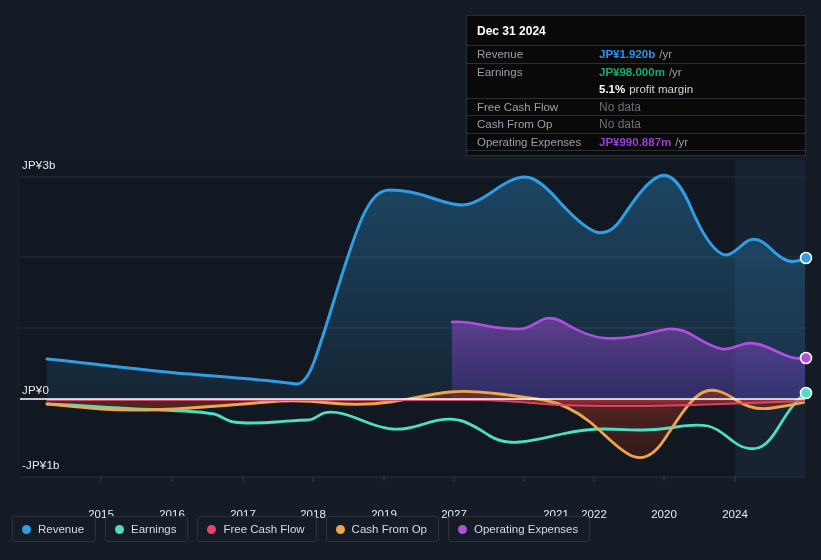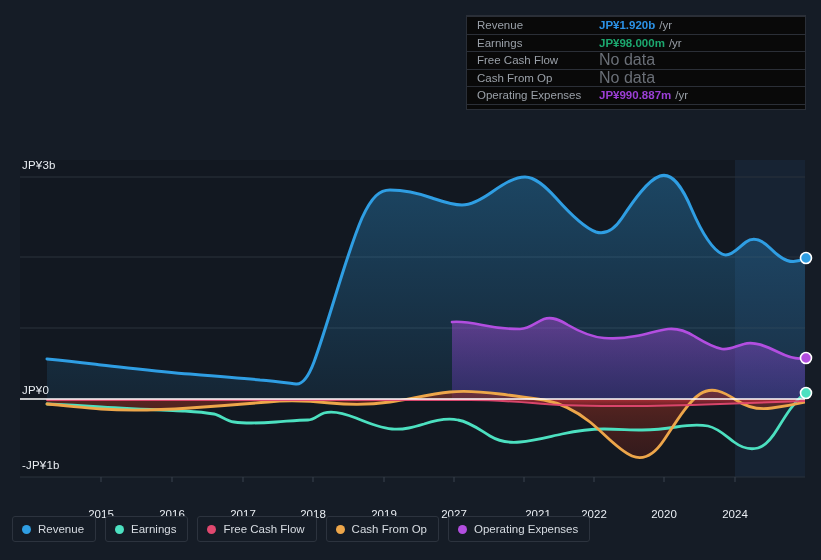--- a/index.html
+++ b/index.html
@@ -35,21 +35,21 @@
     padding: 8px 10px 7px 10px;
   }
   .tt-row {
     display: flex; align-items: center;
     border-top: 1px solid #2b2f37;
     padding: 2px 10px; height: 17.5px;
   }
   .tt-key { color: #9aa0a8; font-size: 11.5px; width: 122px; flex: none; }
   .tt-val { font-size: 11.5px; font-weight: bold; white-space: nowrap; }
   .tt-unit { color: #9aa0a8; font-size: 11.5px; font-weight: normal; margin-left: 4px; }
-  .tt-nodata { color: #6a6f77; font-size: 16px; font-weight: normal; }
+  .tt-nodata { color: #6a6f77; font-size: 12px; font-weight: normal; }
   .tt-sub { color: #cfd4da; font-size: 11.5px; font-weight: normal; }
   .tt-subrow { border-top: none; }
 
   
   #legend {
     position: absolute; left: 12px; top: 516px;
     display: flex; gap: 9px; align-items: center;
   }
   .lg-item {
     display: flex; align-items: center; gap: 7px;
@@ -180,39 +180,45 @@
   <div class="ylabel" style="left:22px; top:159px;">JP¥3b</div>
   <div class="ylabel" style="left:22px; top:384px;">JP¥0</div>
   <div class="ylabel" style="left:22px; top:459px;">-JP¥1b</div>
 
   <div class="xlabel" style="left:101px; top:485px;">2015</div>
   <div class="xlabel" style="left:172px; top:485px;">2016</div>
   <div class="xlabel" style="left:243px; top:485px;">2017</div>
   <div class="xlabel" style="left:313px; top:485px;">2018</div>
   <div class="xlabel" style="left:384px; top:485px;">2019</div>
   <div class="xlabel" style="left:454px; top:485px;">2027</div>
-  <div class="xlabel" style="left:538px; top:485px;">2021</div>
+  <div class="xlabel" style="left:556px; top:485px;">2021</div>
   <div class="xlabel" style="left:594px; top:485px;">2022</div>
   <div class="xlabel" style="left:664px; top:485px;">2020</div>
   <div class="xlabel" style="left:735px; top:485px;">2024</div>
 
   <div id="tooltip">
+    <div class="tt-title">Dec 31 2024</div>
 
     <div class="tt-row">
       <span class="tt-key">Revenue</span>
       <span class="tt-val" style="color:#2c93e8">JP¥1.920b</span>
       <span class="tt-unit">/yr</span>
     </div>
 
     <div class="tt-row">
       <span class="tt-key">Earnings</span>
       <span class="tt-val" style="color:#1ca86f">JP¥98.000m</span>
       <span class="tt-unit">/yr</span>
     </div>
 
+    <div class="tt-row tt-subrow">
+      <span class="tt-key"></span>
+      <span class="tt-val" style="color:#ffffff">5.1%</span>
+      <span class="tt-unit tt-sub">profit margin</span>
+    </div>
 
     <div class="tt-row">
       <span class="tt-key">Free Cash Flow</span>
       <span class="tt-nodata">No data</span>
     </div>
 
     <div class="tt-row">
       <span class="tt-key">Cash From Op</span>
       <span class="tt-nodata">No data</span>
     </div>

